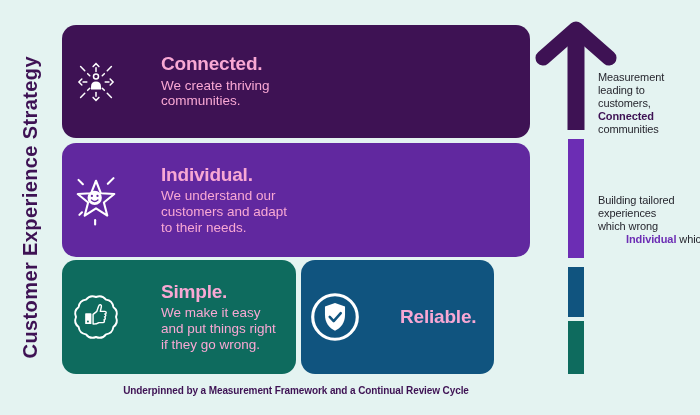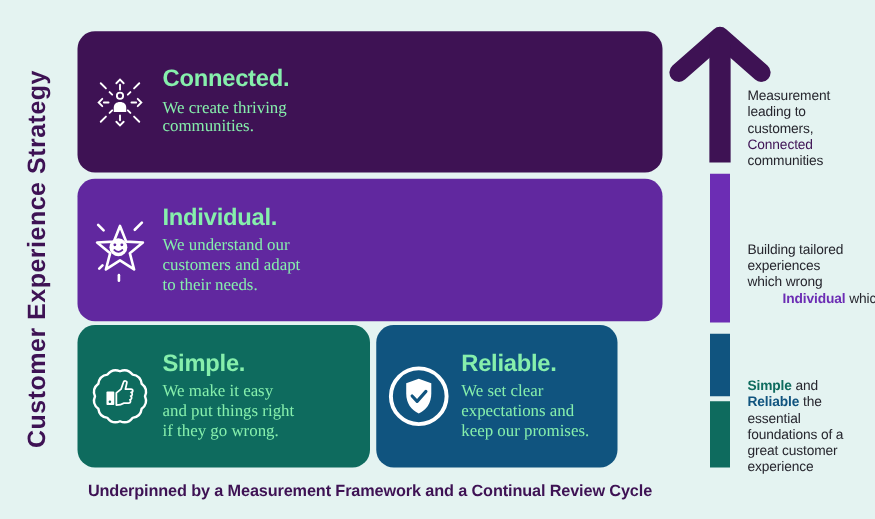--- a/index.html
+++ b/index.html
@@ -2,43 +2,43 @@
 <html><head>
 <meta charset="utf-8">
 <style>
   html,body{margin:0;padding:0;background:#cfd8d7;}
   #stage{position:relative;width:700px;height:415px;background:#e4f3f1;overflow:hidden;
          font-family:"Liberation Sans",sans-serif;}
   .vtitle-wrap{position:absolute;left:10px;top:0;width:40px;height:415px;
                display:flex;align-items:center;justify-content:center;}
   .vtitle{writing-mode:vertical-rl;transform:rotate(180deg);
           font-size:20px;font-weight:700;color:#3e1254;letter-spacing:.4px;white-space:nowrap;}
-  .box{position:absolute;border-radius:14px;display:flex;align-items:center;color:#86efac;}
+  .box{position:absolute;border-radius:14px;display:flex;align-items:center;color:#f9a8d4;gap:31px;}
   .box-connected{left:62px;top:25px;width:468px;height:113px;background:#3e1254;}
   .box-individual{left:62px;top:143px;width:468px;height:114px;background:#61289f;}
   .box-simple{left:62px;top:260px;width:234px;height:114px;background:#0e6b5e;}
   .box-reliable{left:301px;top:260px;width:193px;height:114px;background:#10547f;}
   .icon-col{flex:none;width:68px;display:flex;align-items:center;justify-content:center;}
   .txt-col{flex:1;min-width:0;padding-right:6px;}
   .box-title{font-size:19px;font-weight:700;line-height:1.08;letter-spacing:-.2px;}
-  .box-body{font-size:13.5px;line-height:1.16;margin-top:3px;white-space:pre-line;font-weight:400;font-family:Liberation Serif, serif;}
+  .box-body{font-size:13.5px;line-height:1.16;margin-top:3px;white-space:pre-line;font-weight:400;}
   .footer{position:absolute;left:62px;top:385px;width:468px;text-align:center;
-          font-size:13px;font-weight:700;color:#3e1254;letter-spacing:-.1px;}
+          font-size:10px;font-weight:700;color:#3e1254;letter-spacing:-.1px;}
   .arrow-svg{position:absolute;left:533px;top:18px;}
   .bar{position:absolute;left:568px;width:16px;}
   .bar-individual{top:139px;height:119px;background:#6c2db4;}
   .bar-reliable{top:267px;height:50px;background:#10547f;}
   .bar-simple{top:321px;height:53px;background:#0e6b5e;}
   .ann{position:absolute;left:598px;font-size:11px;line-height:13px;color:#26262e;
        font-weight:500;letter-spacing:-.1px;}
   .ann div{white-space:nowrap;}
   .ann-connected{top:71px;}
   .ann-individual{top:194px;}
   .ann-foundations{top:303px;}
-  .hl-darkpurple{color:#3e1254;font-weight:400;}
+  .hl-darkpurple{color:#3e1254;font-weight:700;}
   .hl-purple{color:#6c2db4;font-weight:700;padding-left:28px;}
   .hl-teal{color:#0e6b5e;font-weight:700;}
   .hl-blue{color:#10547f;font-weight:700;}
 </style>
 </head>
 <body>
 
 <div id="stage">
 
   <div class="vtitle-wrap">
@@ -121,23 +121,20 @@
   <div class="box box-reliable">
     <div class="icon-col">
       <svg width="52" height="52" viewBox="0 0 56 56">
         <circle cx="28" cy="28" r="24" fill="none" stroke="#fff" stroke-width="3.4"></circle>
         <path d="M28,13 L38.8,16.8 V25.6 C38.8,34.2 34.4,39.8 28,42.8 C21.6,39.8 17.2,34.2 17.2,25.6 V16.8 Z" fill="#fff"></path>
         <polyline points="22.3,27.8 26.6,32.4 34.2,23.8" fill="none" stroke="#10547f" stroke-width="2.7" stroke-linecap="round" stroke-linejoin="round"></polyline>
       </svg>
     </div>
     <div class="txt-col">
       <div class="box-title">Reliable.</div>
-      <div class="box-body">We set clear
-expectations and
-keep our promises.</div>
     </div>
   </div>
 
   <div class="footer">Underpinned by a Measurement Framework and a Continual Review Cycle</div>
 
   <svg class="arrow-svg" width="90" height="120" viewBox="0 0 90 120">
     <path d="M10,40 L43,11 L76,40" fill="none" stroke="#3e1254" stroke-width="15" stroke-linecap="round" stroke-linejoin="round"></path>
     <rect x="34.5" y="18" width="17" height="94" fill="#3e1254"></rect>
   </svg>
   <div class="bar bar-individual"></div>
@@ -152,22 +149,14 @@
     <div>communities</div>
   </div>
 
   <div class="ann ann-individual">
     <div>Building tailored</div>
     <div>experiences</div>
     <div>which wrong</div>
     <div><span class="hl-purple">Individual</span> <span>which</span></div>
   </div>
 
-  <div class="ann ann-foundations">
-    <div><span class="hl-teal">Simple</span> <span>and</span></div>
-    <div><span class="hl-blue">Reliable</span> <span>the</span></div>
-    <div>essential</div>
-    <div>foundations of a</div>
-    <div>great customer</div>
-    <div>experience</div>
-  </div>
 
 </div>
 
 </body></html>

